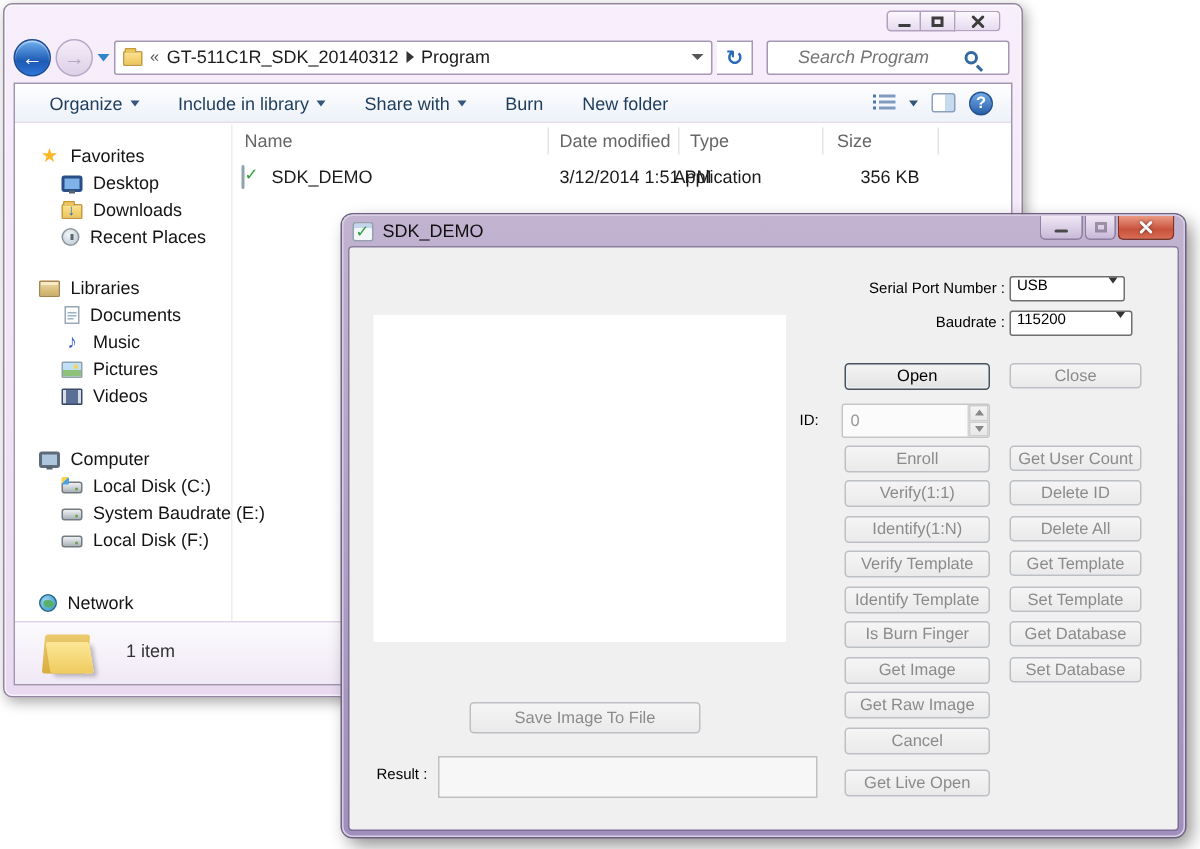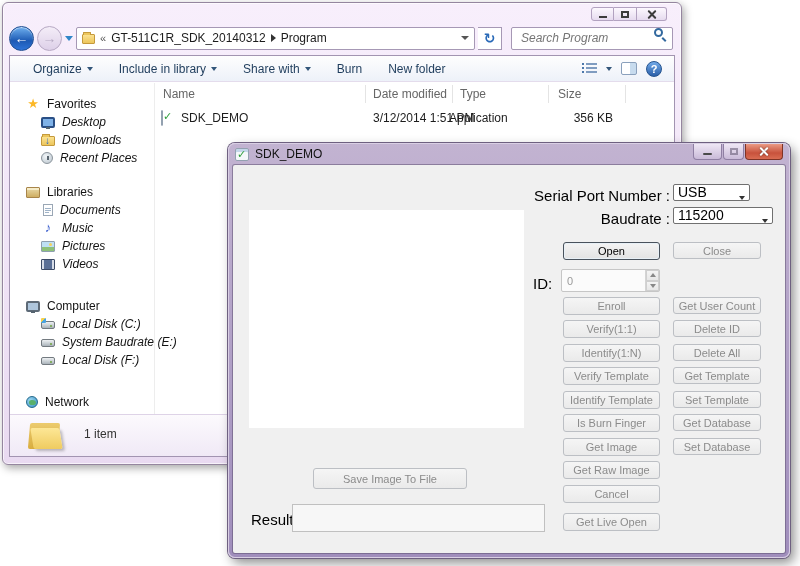--- a/index.html
+++ b/index.html
@@ -35,21 +35,21 @@
   .tri { width:0; height:0; }
   .tri-down-sm { border-left:4px solid transparent; border-right:4px solid transparent; border-top:5px solid #2f86c8; }
   .addr { width:424px; height:23px; background:#fff; border:1px solid #a698b5; border-radius:2px;
     display:flex; align-items:center; padding:0 5px; gap:5px; font-size:12px; color:#1c1c1c; }
   .addr .chev { font-size:11px; color:#555; }
   .crumb-arrow { border-left:5px solid #333; border-top:4px solid transparent; border-bottom:4px solid transparent; }
   .addr-drop { margin-left:auto; border-left:4px solid transparent; border-right:4px solid transparent; border-top:4px solid #555; }
   .refresh-btn { width:25px; height:23px; background:#fff; border:1px solid #a698b5; border-left:0;
     display:flex; align-items:center; justify-content:center; color:#2a6ab8; font-size:14px; font-weight:bold; }
   .search { margin-left:6px; width:162px; height:23px; background:#fff; border:1px solid #a698b5;
-    border-radius:2px; display:flex; padding:0 9px; }
+    border-radius:2px; display:flex; align-items:center; padding:0 20px; }
   .search input { flex:1; border:0; outline:0; background:transparent; font-style:italic;
     font-size:12px; color:#7c7c7c; font-family:inherit; min-width:0; }
   .mag { position:relative; width:9px; height:9px; border:2px solid #33699f; border-radius:50%; flex:none; }
   .mag::after { content:""; position:absolute; left:7px; top:7px; width:2px; height:5px;
     background:#33699f; transform:rotate(-45deg); }
 
   .client-box { position:absolute; left:6px; top:52px; width:666px; height:402px;
     background:#fff; border:1px solid #a294b1; }
   .toolbar { height:26px; background:linear-gradient(#fefefe,#edf1f9);
     border-bottom:1px solid #e4dcec; display:flex; align-items:center; font-size:12px; color:#1e3c5c; padding-left:10px; }
@@ -64,21 +64,21 @@
                linear-gradient(#4c78ab,#4c78ab) 0 4px/2px 2px no-repeat,
                linear-gradient(#4c78ab,#4c78ab) 0 8px/2px 2px no-repeat; }
   .ico-pane { width:16px; height:13px; border:1px solid #8aa0bc; background:linear-gradient(90deg,#fff 55%,#c7dbee 55%); border-radius:2px; }
   .ico-help { width:16px; height:16px; border-radius:50%; background:linear-gradient(#72aae9,#2a5fa8);
     color:#fff; font-size:11px; font-weight:bold; display:flex; align-items:center; justify-content:center;
     border:1px solid #24538f; }
 
   .main { position:absolute; top:27px; bottom:42px; left:0; right:0; display:flex; }
   .sidebar { width:145px; border-right:1px solid #ededed; padding-top:12px; font-size:12px; color:#141414; }
   .side-row { display:flex; align-items:center; gap:7px; height:18px; padding-left:16px; white-space:nowrap; }
-  .side-child { padding-left:31px;font-style:italic; }
+  .side-child { padding-left:31px; }
   .sec-gap { height:16px; }
   .sec-gap-lg { height:24px; }
 
   .ico { width:14px; height:12px; flex:none; position:relative; display:inline-block; }
   .ico-star { color:#fcb827; font-size:13px; line-height:12px; width:14px; text-align:center; }
   .ico-monitor { border:2px solid #2a4f86; background:#7fb2e8; border-radius:2px; height:11px; }
   .ico-monitor::after { content:""; position:absolute; left:3px; bottom:-3px; width:4px; height:2px; background:#54636f; }
   .ico-monitor-gray { border-color:#5d6a77; background:#aec6dd; }
   .ico-folder { background:linear-gradient(#fbe291,#ecc65c); border:1px solid #c59a3c; border-radius:1px; height:10px; margin-top:2px; }
   .ico-folder::before { content:""; position:absolute; top:-3px; left:0; width:6px; height:2px;
@@ -148,24 +148,24 @@
     border-color:#7e3325; }
   .g-min2 { width:9px; height:2px; background:#4a4a4a; margin-top:4px; border-radius:1px; }
   .g-max2 { width:8px; height:7px; border:2px solid rgba(84,74,100,.5); }
   .xg-w::before,.xg-w::after { background:#fff; box-shadow:0 0 2px rgba(0,0,0,.5); }
 
   .dlg-client { position:absolute; left:5px; right:5px; top:22px; bottom:5px;
     background:#f0f0f0; border-radius:2px; box-shadow:0 0 0 1px rgba(95,82,115,.55); }
 
   .pic-box { position:absolute; left:16px; top:45px; width:275px; height:218px; background:#fff; }
 
-  .dlbl { position:absolute; font-size:15px; color:#000; }
+  .dlbl { position:absolute; font-size:10px; color:#000; }
   .r-align { text-align:right; }
   .combo { position:absolute; height:17px; background:#fff; border:1px solid #707070;
-    border-radius:2px; font-size:14px; color:#000; display:flex; align-items:flex-end; padding:0 4px; }
+    border-radius:2px; font-size:10px; color:#000; display:flex; align-items:flex-start; padding:0 4px; }
   .combo .tri-c { margin-left:auto; border-left:3.5px solid transparent; border-right:3.5px solid transparent; border-top:4px solid #333; }
 
   .btn { position:absolute; font-size:11px; color:#8b8b8b; text-align:center;
     background:linear-gradient(#f5f5f5,#eaeaea); border:1px solid #bcbfc4; border-radius:3px;
     display:flex; align-items:center; justify-content:center; font-family:inherit; }
   .btn-on { color:#000; border:1px solid #49525c; box-shadow:inset 0 0 0 1px #e8f0f6;
     background:linear-gradient(#f4f4f4,#e3e3e3); }
 
   .spinner { position:absolute; left:328px; top:104px; width:99px; height:23px;
     background:#fbfbfb; border:1px solid #c6c6c6; border-radius:2px; display:flex; }
@@ -362,21 +362,21 @@
 
   <div class="dlg-client">
     <div class="pic-box"></div>
 
     <div class="dlbl r-align" style="left:287px; top:22px; width:150px">Serial Port Number :</div>
     <div class="combo" style="left:440px; top:19px; width:77px">
       <span>USB</span>
       <span class="tri tri-c"></span>
     </div>
     <div class="dlbl r-align" style="left:287px; top:45px; width:150px">Baudrate :</div>
-    <div class="combo" style="left:440px; top:42px; width:100px">
+    <div class="combo" style="left:440px; top:42px; width:82px">
       <span>115200</span>
       <span class="tri tri-c"></span>
     </div>
 
     <button class="btn btn-on" style="left:330px; top:77px; width:97px; height:18px">Open</button>
     <button class="btn" style="left:440px; top:77px; width:88px; height:17px">Close</button>
 
     <div class="dlbl" style="left:300px; top:110px">ID:</div>
     <div class="spinner">
       <div class="spin-val">0</div>

